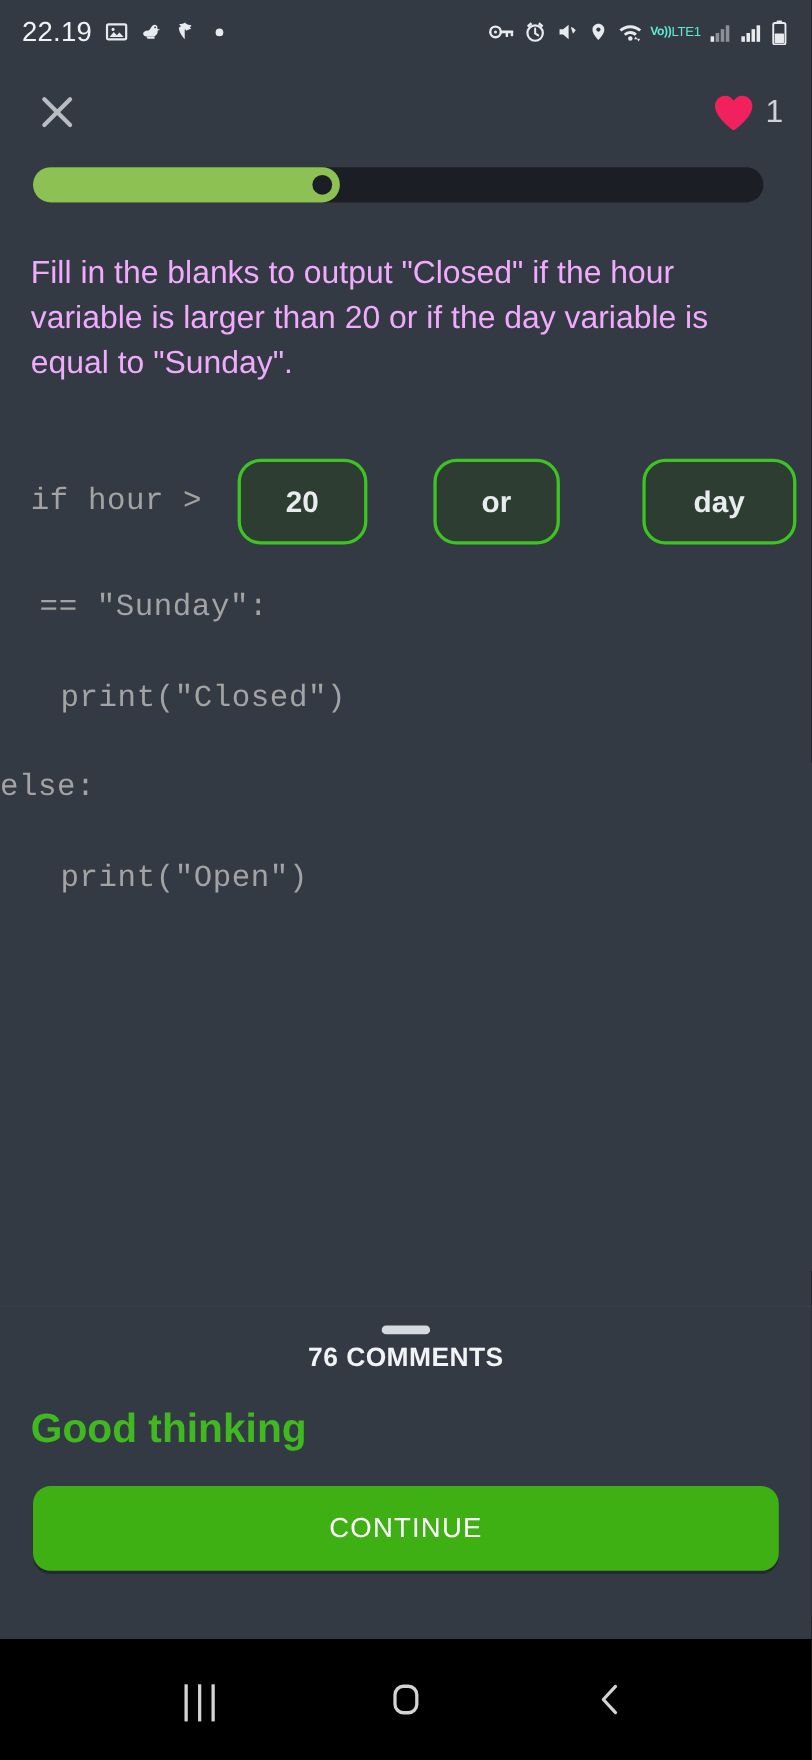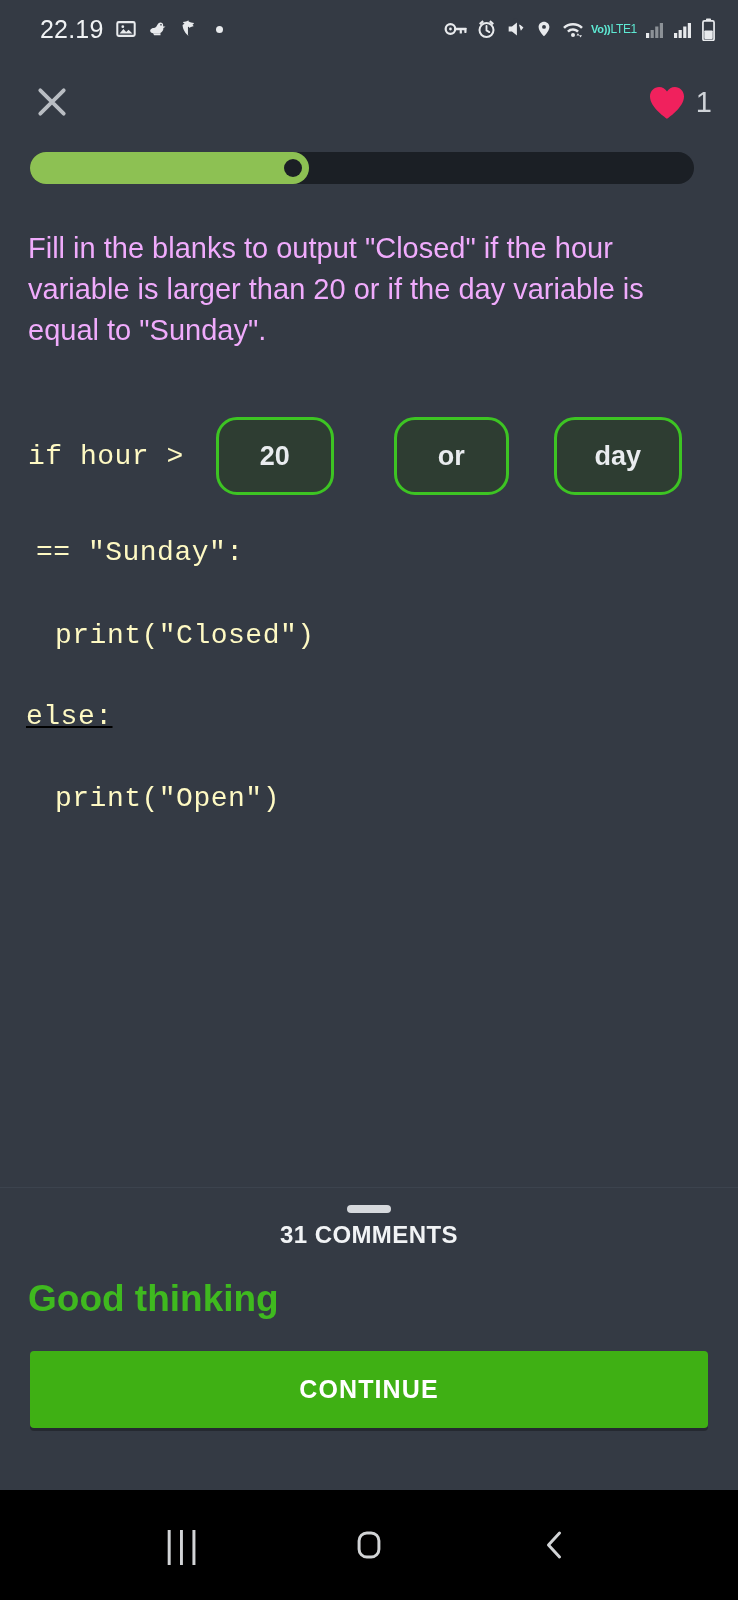--- a/index.html
+++ b/index.html
@@ -21,21 +21,21 @@
   }
 
   
   #status-bar {
     position: absolute;
     top: 0; left: 0;
     width: 738px;
     height: 58px;
     display: flex;
     align-items: center;
-    padding: 0 22px 0 40px;
+    padding: 0 22px 0 20px;
     color: #e8eaed;
     justify-content: flex-end;
   }
   #status-left {
     display: flex;
     align-items: center;
     gap: 11px;
     flex: 0 0 auto;
   }
   #status-clock {
@@ -143,21 +143,21 @@
     min-height: 44px;
   }
   #code-row-if {
     height: 96px;
     align-items: center;
     padding-left: 28px;
   }
   .code-text {
     font-family: "Liberation Mono", monospace;
     font-size: 28px;
-    color: #fef9c3;
+    color: #a3a3a3;
     white-space: pre;
     letter-spacing: 0.5px;
     text-align: center;
   }
   .blank-box {
     display: flex;
     align-items: center;
     justify-content: center;
     height: 78px;
     border: 3px solid #3dc423;
@@ -166,25 +166,25 @@
     cursor: pointer;
   }
   .blank-text {
     font-family: "Liberation Sans", sans-serif;
     font-size: 27px;
     font-weight: bold;
     color: #e9ecef;
   }
   #blank-0 { width: 118px; margin-left: 32px; }
   #blank-1 { width: 115px; margin-left: 60px; }
-  #blank-2 { width: 128px; margin-left: 45px; }
+  #blank-2 { width: 140px; margin-left: 75px; }
 
   #code-row-sunday  { padding-left: 36px; margin-top: 26px; }
   #code-row-closed  { padding-left: 55px; margin-top: 39px; }
-  #code-row-else    { padding-left: 26px; margin-top: 37px; text-decoration: underline; }
+  #code-row-else    { margin-top: 37px; }
   #code-row-open    { padding-left: 55px; margin-top: 38px; }
 
   
   #feedback-panel {
     position: absolute;
     left: 0;
     top: 1187px;
     width: 738px;
     height: 283px;
     background: #343a44;
@@ -219,24 +219,24 @@
     font-weight: bold;
     color: #3fb91f;
     padding-left: 28px;
   }
   #continue-button {
     position: absolute;
     top: 163px; left: 30px;
     width: 678px; height: 77px;
     background: #3fb014;
     border: none;
-    border-radius: 4px;
+    border-radius: 16px;
     color: #ffffff;
     font-size: 25px;
-    font-weight: bold;
+    font-weight: normal;
     letter-spacing: 1.1px;
     font-family: "Liberation Sans", sans-serif;
     cursor: pointer;
     box-shadow: 0 3px 0 rgba(0,0,0,0.28);
   }
 
   
   #nav-bar {
     position: absolute;
     left: 0; bottom: 0;
@@ -406,21 +406,21 @@
       <span class="code-text">else:</span>
     </div>
 
     <div class="code-row" id="code-row-open">
       <span class="code-text">print("Open")</span>
     </div>
   </div>
 
   <div id="feedback-panel">
     <div id="drag-handle"></div>
-    <div id="comments-label">31 COMMENTS</div>
+    <div id="comments-label">76 COMMENTS</div>
     <div id="result-message" style="color: rgb(63, 185, 31);">Good thinking</div>
     <button id="continue-button" style="background: rgb(63, 176, 20);">CONTINUE</button>
   </div>
 
   <div id="nav-bar">
     <div class="nav-btn">
       <span id="nav-recents">|||</span>
     </div>
     <div class="nav-btn">
       <svg width="34" height="34" viewBox="0 0 24 24">

